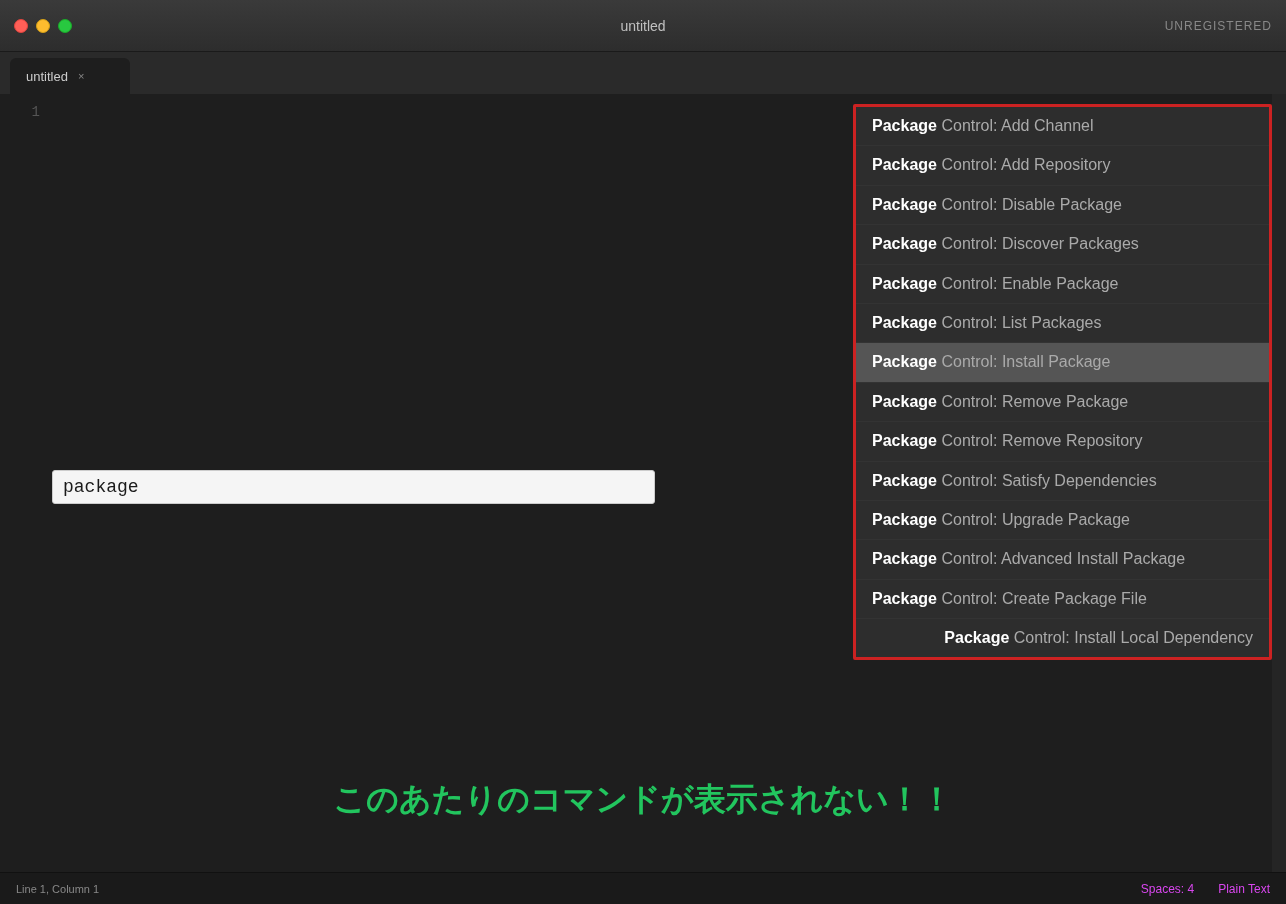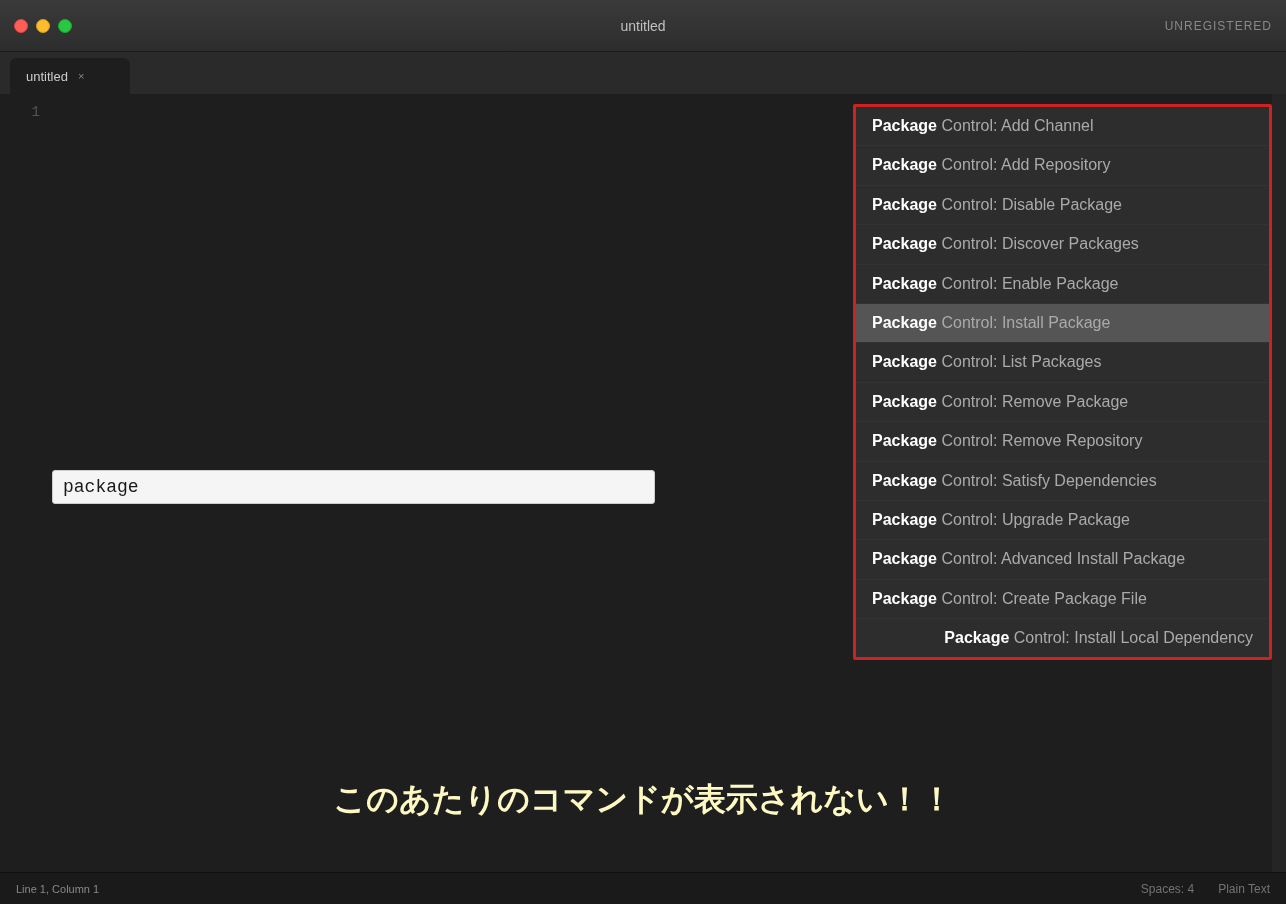--- a/index.html
+++ b/index.html
@@ -174,21 +174,21 @@
       color: #aaa;
     }
 
     
     .annotation {
       position: absolute;
       bottom: 50px;
       left: 0;
       right: 0;
       text-align: center;
-      color: #fef9c3;
+      color: #22c55e;
       font-size: 32px;
       font-weight: bold;
       font-family: 'Hiragino Sans', 'Yu Gothic', sans-serif;
       z-index: 200;
     }
 
     
     .status-bar {
       width: 100%;
       height: 32px;
@@ -201,21 +201,21 @@
       position: absolute;
       bottom: 0;
     }
     .status-left {
       color: #888;
       font-size: 11px;
     }
     .status-right {
       display: flex;
       gap: 24px;
-      color: #737373;
+      color: #d946ef;
       font-size: 12px;
     }
 
     
     .scrollbar-v {
       width: 14px;
       background: #252525;
       flex-shrink: 0;
     }
   </style>
@@ -252,22 +252,22 @@
         <input class="command-input" type="text" value="package" style="">
       </div>
 
       <div class="command-list">
 
       <div class="command-item"><span class="bold-part">Package</span><span class="normal-part"> Control: Add Channel</span></div>
           <div class="command-item"><span class="bold-part">Package</span><span class="normal-part"> Control: Add Repository</span></div>
           <div class="command-item"><span class="bold-part">Package</span><span class="normal-part"> Control: Disable Package</span></div>
           <div class="command-item"><span class="bold-part">Package</span><span class="normal-part"> Control: Discover Packages</span></div>
           <div class="command-item"><span class="bold-part">Package</span><span class="normal-part"> Control: Enable Package</span></div>
+          <div class="command-item"><span class="bold-part">Package</span><span class="normal-part"> Control: List Packages</span></div>
           <div class="command-item highlighted"><span class="bold-part">Package</span><span class="normal-part"> Control: Install Package</span></div>
-          <div class="command-item"><span class="bold-part">Package</span><span class="normal-part"> Control: List Packages</span></div>
           <div class="command-item"><span class="bold-part">Package</span><span class="normal-part"> Control: Remove Package</span></div>
           <div class="command-item"><span class="bold-part">Package</span><span class="normal-part"> Control: Remove Repository</span></div>
           <div class="command-item"><span class="bold-part">Package</span><span class="normal-part"> Control: Satisfy Dependencies</span></div>
           <div class="command-item"><span class="bold-part">Package</span><span class="normal-part"> Control: Upgrade Package</span></div>
           <div class="command-item"><span class="bold-part">Package</span><span class="normal-part"> Control: Advanced Install Package</span></div>
           <div class="command-item"><span class="bold-part">Package</span><span class="normal-part"> Control: Create Package File</span></div>
           <div class="command-item"><span class="bold-part">Package</span><span class="normal-part"> Control: Install Local Dependency</span></div>
         </div>
     </div>
   </div>

